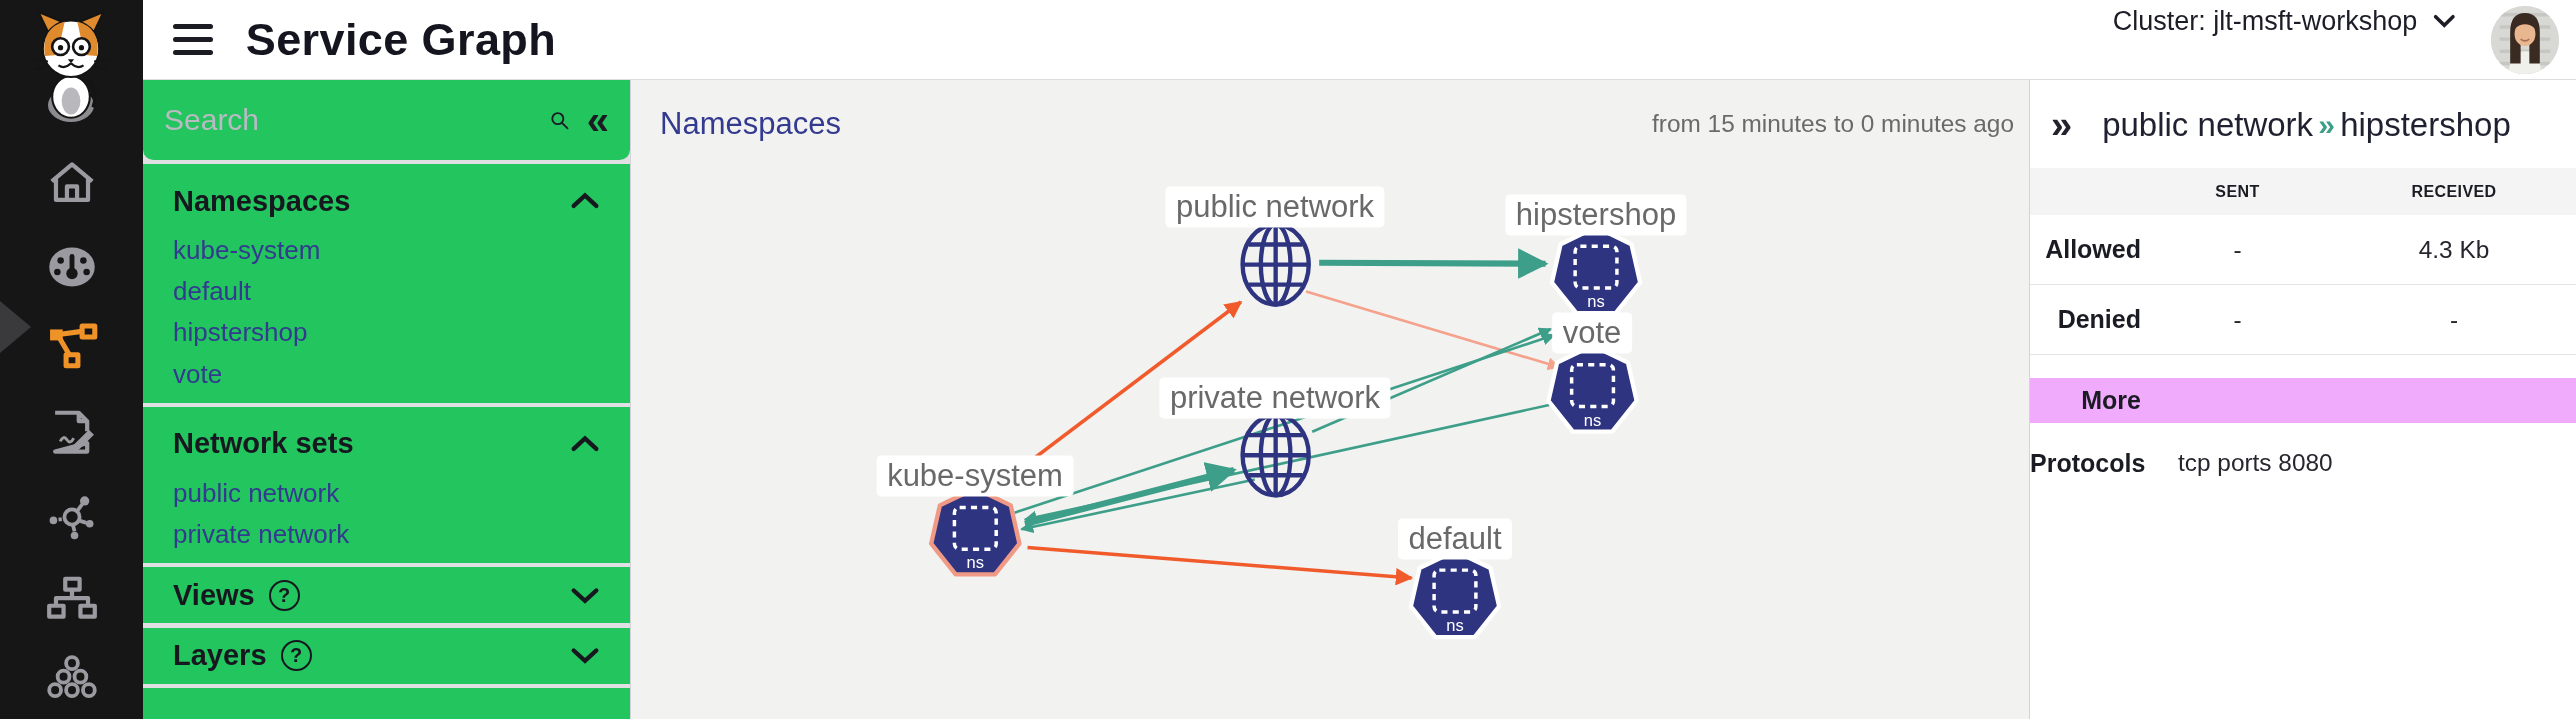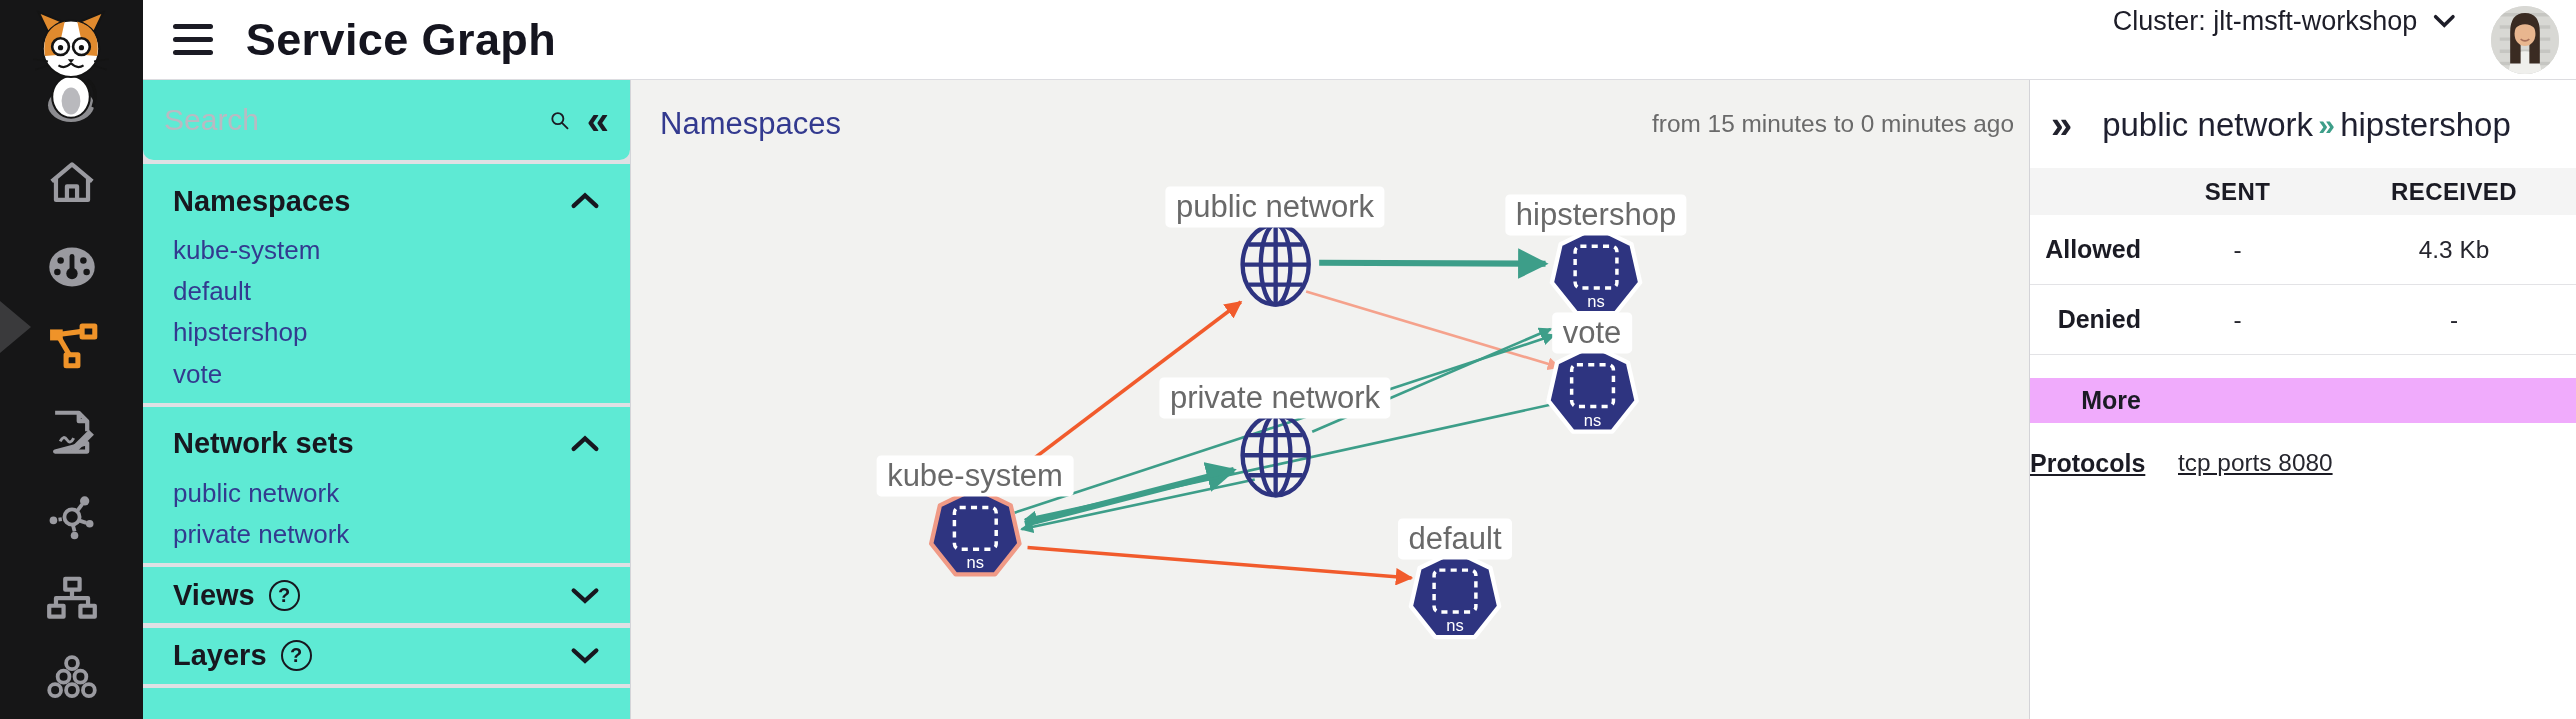--- a/index.html
+++ b/index.html
@@ -21,21 +21,21 @@
   #hamburger span { display:block; width:40px; height:5.2px; background:#1b1b24; border-radius:2.6px; }
   #page-title { margin-left:28px; font-size:45px; font-weight:bold; color:#15151f; letter-spacing:0.4px; }
   #header-right { margin-left:auto; display:flex; align-items:flex-start; padding-right:12.2px; }
   #cluster-select { display:flex; align-items:center; gap:15.7px; font-size:27px; color:#1d1d28; cursor:pointer; }
   #avatar { width:68px; height:68px; border-radius:50%; overflow:hidden; margin-left:35px; margin-right:5.2px;
     cursor:pointer; background:#d7d7d3; }
 
   
   #left-panel { position:absolute; left:143px; top:80px; width:488px; height:639px; background:#e0e0e4;
     border-right:1.7px solid #d4d4d8; display:flex; flex-direction:column; gap:4.4px; z-index:3; }
-  .card { background:#5eead4; }
+  .card { background:#22c55e; }
   #search-card { height:80px; display:flex; align-items:center; padding:0 21px; border-radius:0 0 10.5px 10.5px; }
   #search-input { flex:1; border:none; outline:none; font-size:30px; color:#44444c;
     font-family:"Liberation Sans", sans-serif; background:transparent; }
   #search-input::placeholder { color:#b9bac2; }
   .collapse-glyph { font-size:40px; font-weight:bold; color:#1b1b24; margin-left:17.4px; line-height:1; cursor:pointer; }
   .section-head { display:flex; align-items:center; height:56px; padding:0 30px; cursor:pointer; }
   .section-head .label { font-size:29px; font-weight:bold; color:#17171f; }
   .section-head .chev { margin-left:auto; display:flex; }
   .help-badge { width:31px; height:31px; border:2.6px solid #17171f; border-radius:50%; margin-left:14px;
     display:flex; align-items:center; justify-content:center; font-size:20px; font-weight:bold; color:#17171f; cursor:pointer; }
@@ -57,27 +57,27 @@
   
   #right-panel { position:absolute; left:2029px; top:80px; width:547px; height:639px; background:#ffffff;
     border-left:1.7px solid #d4d4d8; z-index:3; }
   #breadcrumb { display:flex; align-items:center; padding:26px 0 0 21px; }
   #bc-collapse { font-size:38px; font-weight:bold; color:#22232e; line-height:1; cursor:pointer; }
   #bc-source { margin-left:30px; font-size:33px; color:#1f2030; cursor:pointer; }
   #bc-sep { font-size:30px; font-weight:bold; color:#3d9e89; margin:0 5.2px; }
   #bc-target { font-size:33px; color:#1f2030; cursor:pointer; }
   .t-grid { display:grid; grid-template-columns:111px 193px 240px; align-items:center; }
   #table-head { margin-top:24.4px; height:47px; background:#f4f4f4; }
-  .col-head { text-align:center; font-size:24px; font-weight:bold; color:#1b1b24; letter-spacing:0.4px; }
+  .col-head { text-align:center; font-size:16px; font-weight:bold; color:#1b1b24; letter-spacing:0.4px; }
   .t-row { height:70px; border-bottom:1.7px solid #e3e3e6; }
   .row-label { text-align:right; font-size:25px; font-weight:bold; color:#1b1b24; }
   .cell-val { text-align:center; font-size:24.4px; color:#26262e; }
   #more-bar { margin-top:22.6px; height:45px; background:#f0abfc; }
   .kv-grid { display:grid; grid-template-columns:111px auto; }
-  #protocols-row { margin-top:26px;text-decoration:underline; }
+  #protocols-row { margin-top:26px; }
   .kv-label { text-align:right; font-size:25px; font-weight:bold; color:#1b1b24; }
   .kv-value { padding-left:37px; font-size:24.4px; color:#26262e; }
   #insights-row { margin-top:24.4px; }
   .insight-item { font-size:24.4px; color:#26262e; line-height:37px; }
 
   .icon-svg { display:block; }
 </style>
 </head>
 <body>
 

